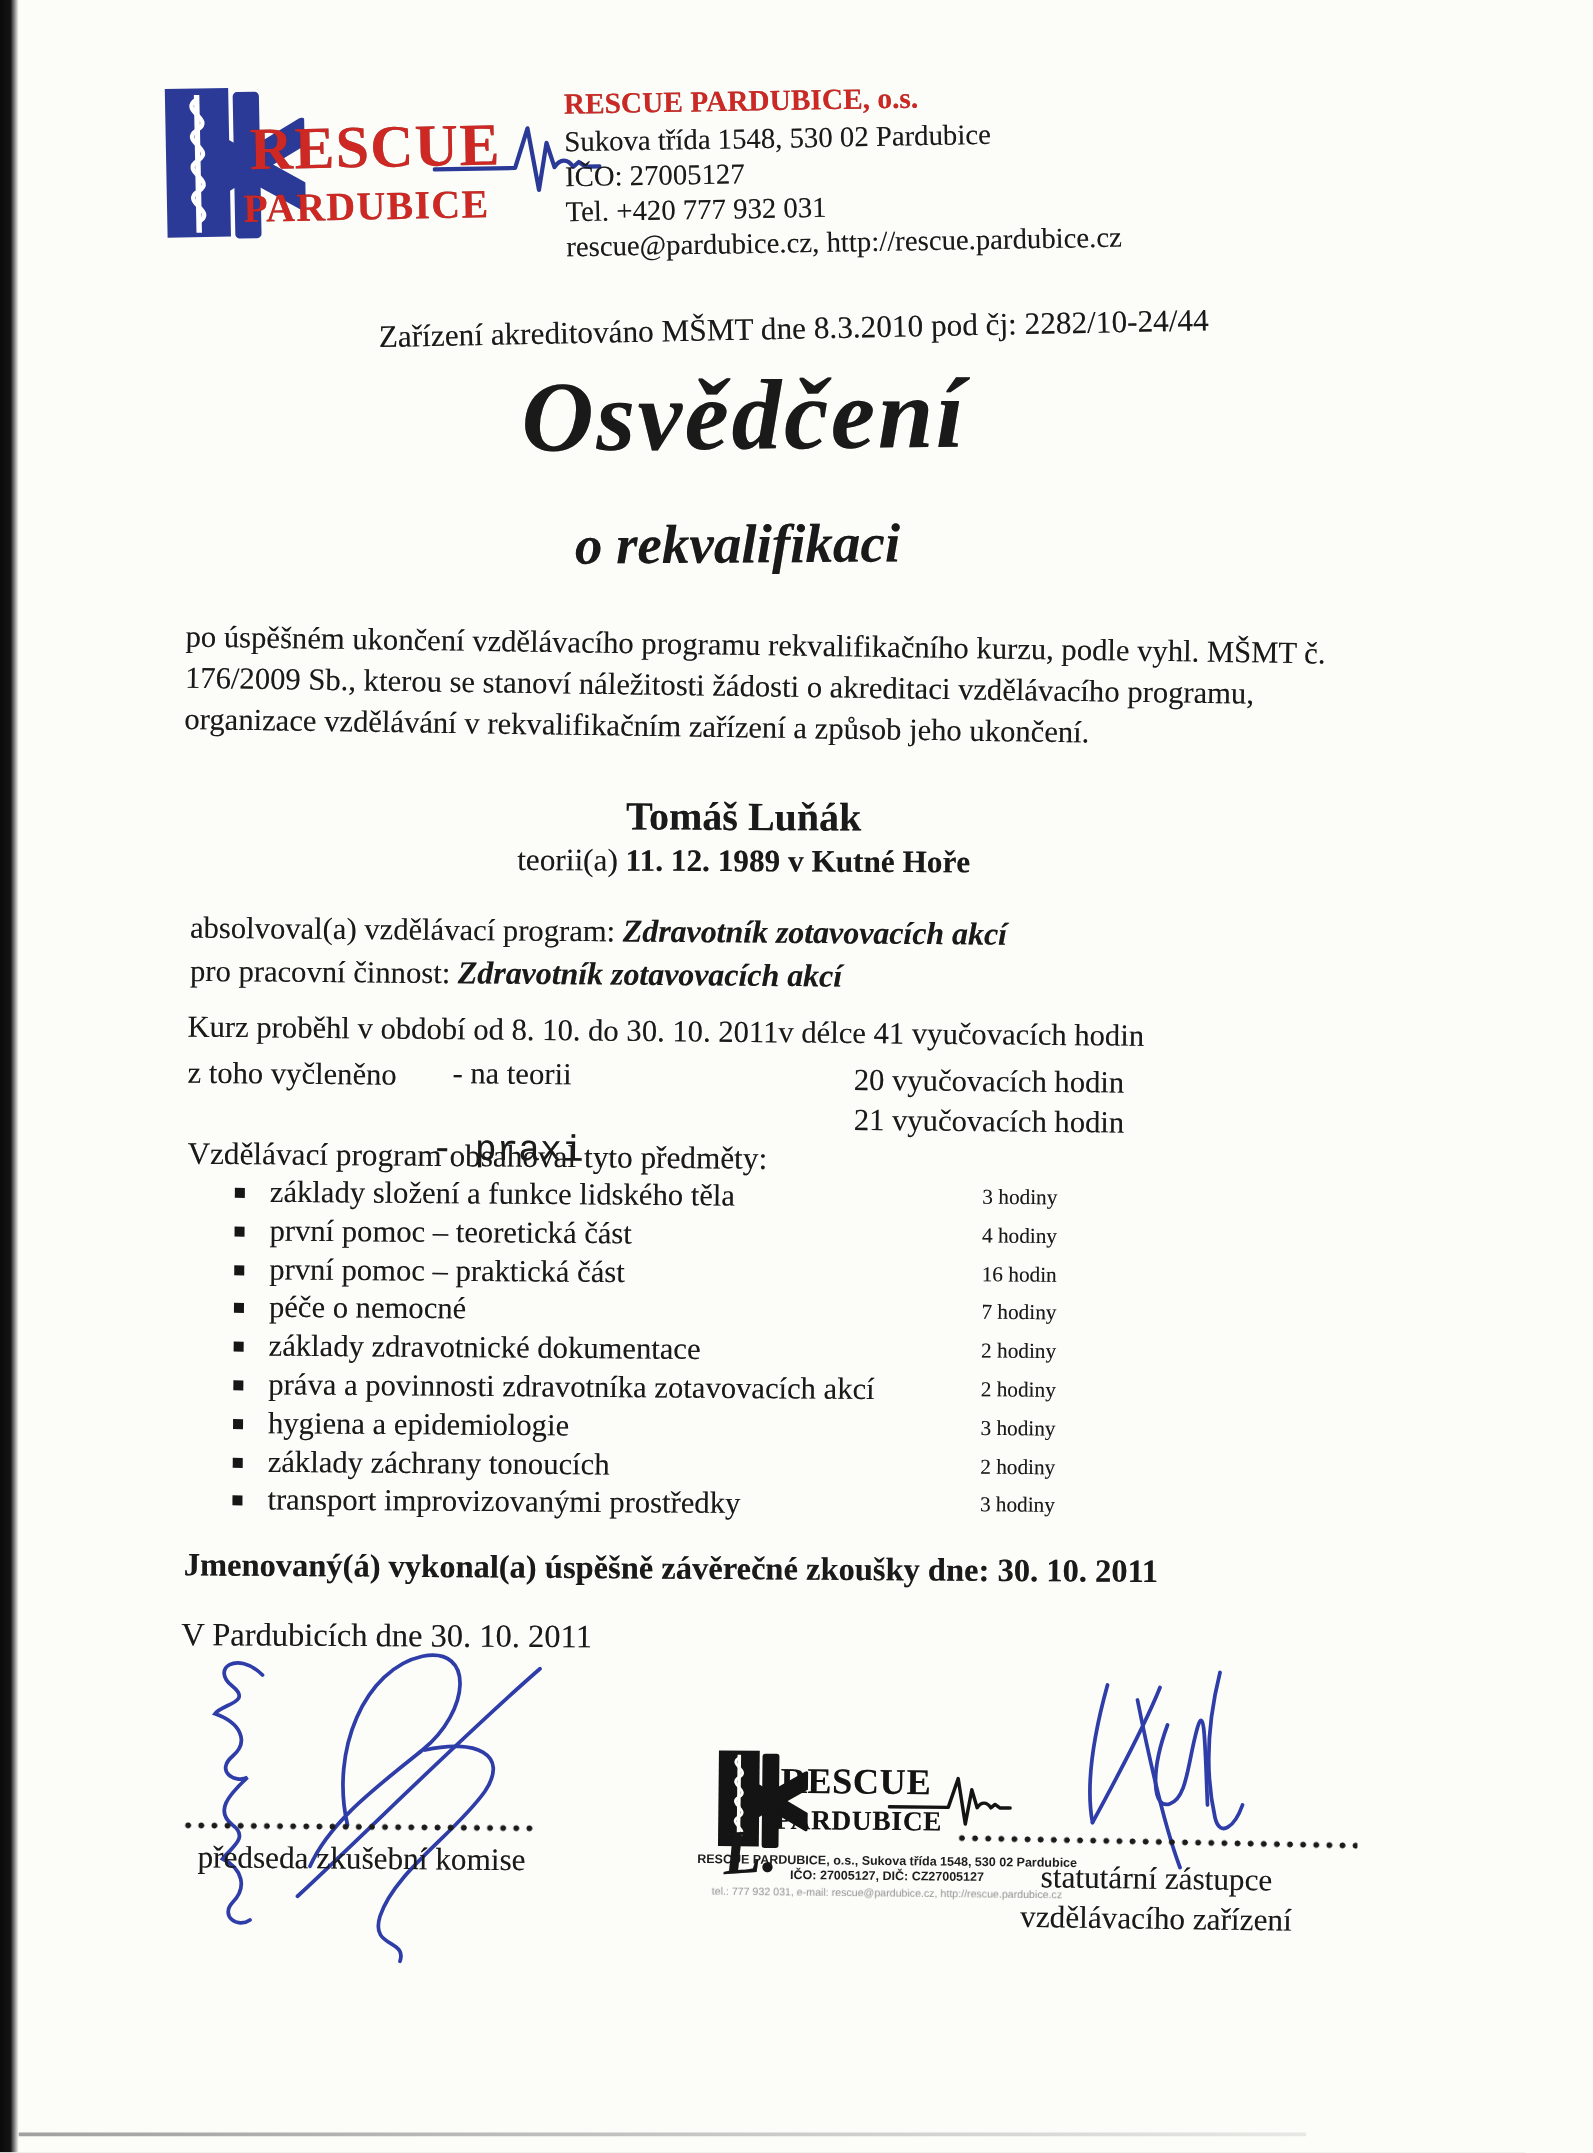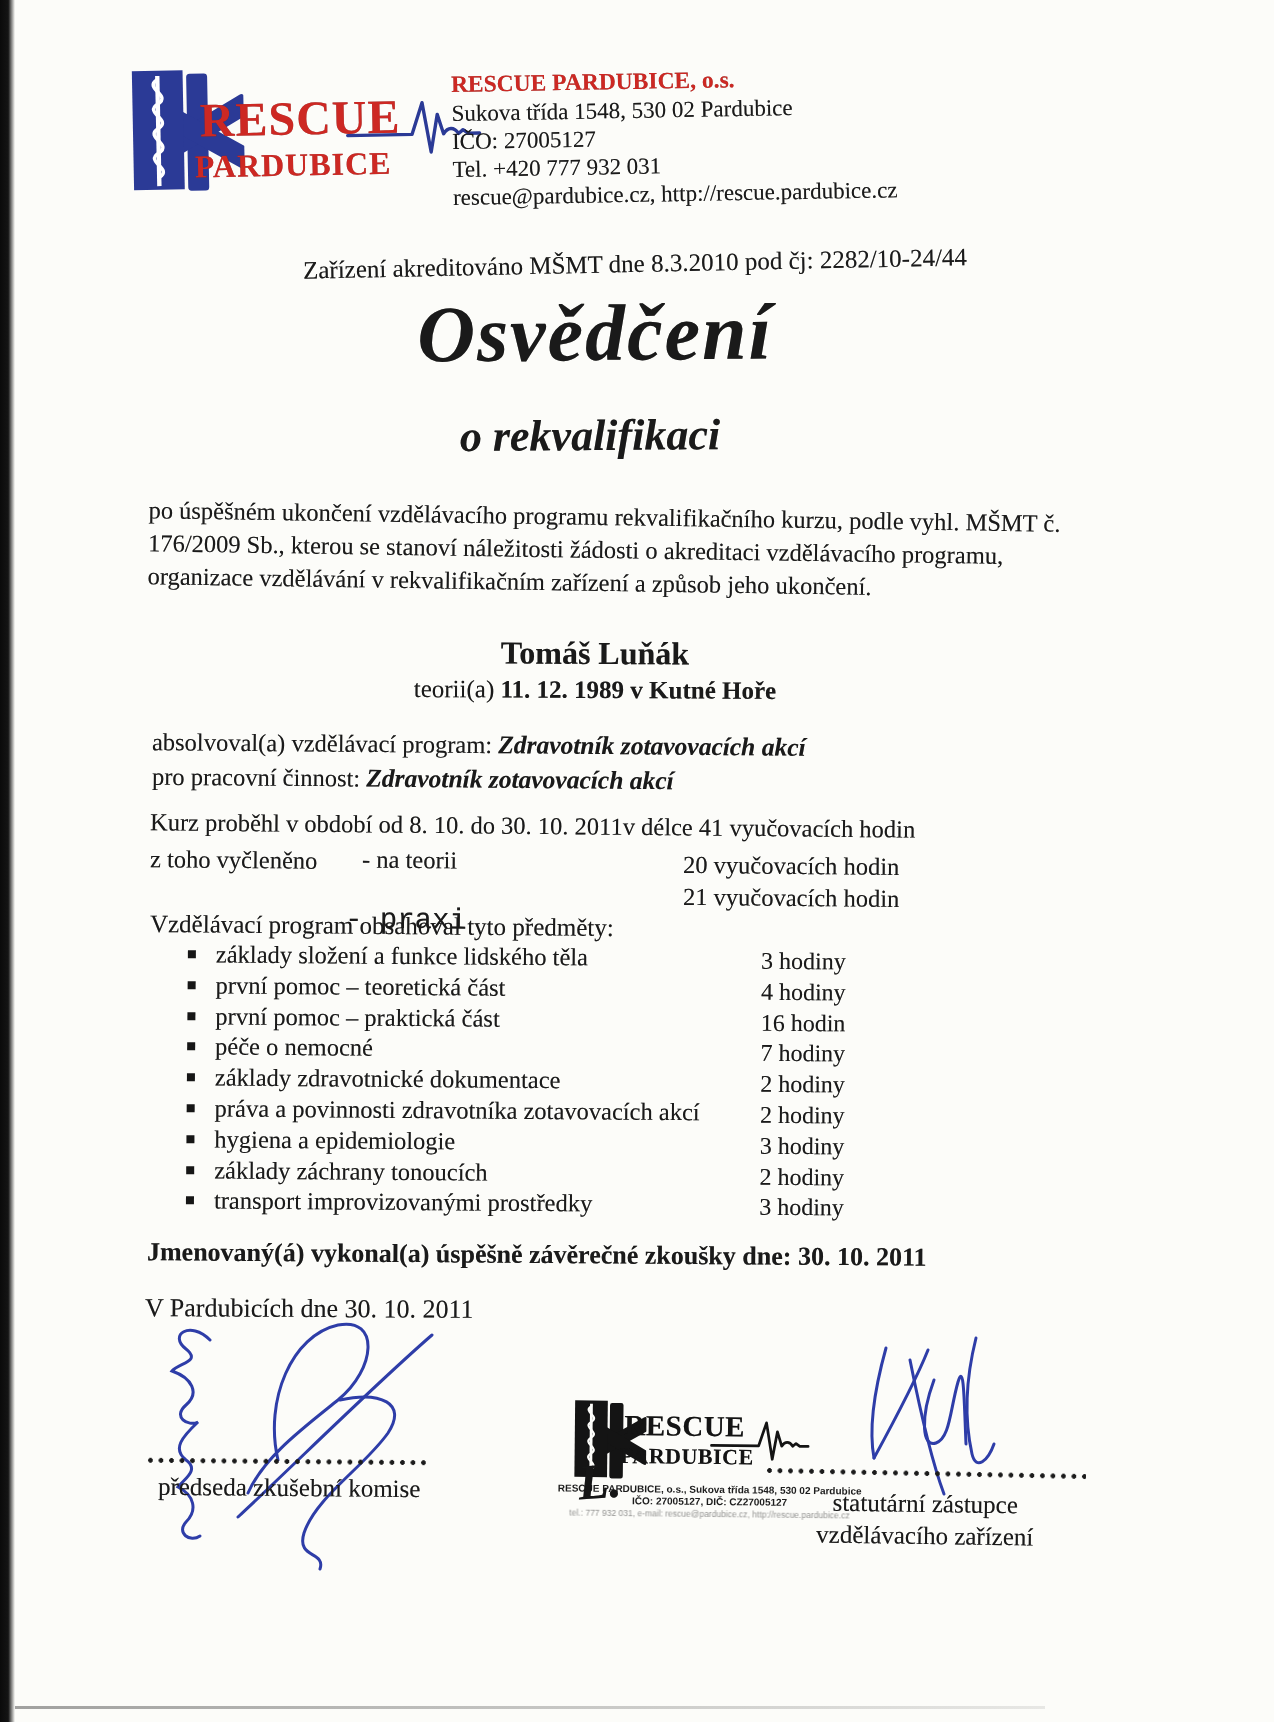--- a/index.html
+++ b/index.html
@@ -52,21 +52,21 @@
   #theory-label{left:362px;top:846px;font-size:24.5px;transform:rotate(0.55deg);}
   #theory-hours{left:683px;top:852px;font-size:24.5px;transform:rotate(0.55deg);}
   #practice-label{left:345px;top:904px;font-size:29px;transform:rotate(0.55deg);font-family:Liberation Mono, monospace;}
   #practice-hours{left:683px;top:884px;font-size:24.5px;transform:rotate(0.55deg);}
   #subjects-heading{left:150px;top:912px;font-size:25px;transform:rotate(0.5deg);}
 
   #subjects{left:150px;top:940px;width:696px;transform:rotate(0.45deg);transform-origin:left top;}
   .subj-row{position:relative;height:30.8px;white-space:nowrap;}
   .bullet{position:absolute;left:38px;top:10px;width:8px;height:8px;background:#161616;}
   .subj-name{position:absolute;left:66px;top:0;font-size:24.5px;}
-  .subj-hours{position:absolute;right:0;top:3px;font-size:24px;text-align:right;}
+  .subj-hours{position:absolute;right:0;top:3px;font-size:17px;text-align:right;}
 
   #exam{left:147px;top:1240px;font-size:26px;font-weight:bold;transform:rotate(0.4deg);}
   #placedate{left:145px;top:1294px;font-size:26px;transform:rotate(0.3deg);}
 
   
   #sig-left{left:140px;top:1305px;}
   #sig-right{left:848px;top:1316px;}
   .dotline{position:absolute;height:7px;background-image:radial-gradient(circle at 3.5px 3.5px,#1b1b1b 2.1px,rgba(0,0,0,0) 2.6px);background-size:10.5px 7px;background-repeat:repeat-x;}
   #dot-left{left:147px;top:1458px;width:284px;transform:rotate(0.5deg);}
   #dot-right{left:766px;top:1470px;width:320px;transform:rotate(1.1deg);}

